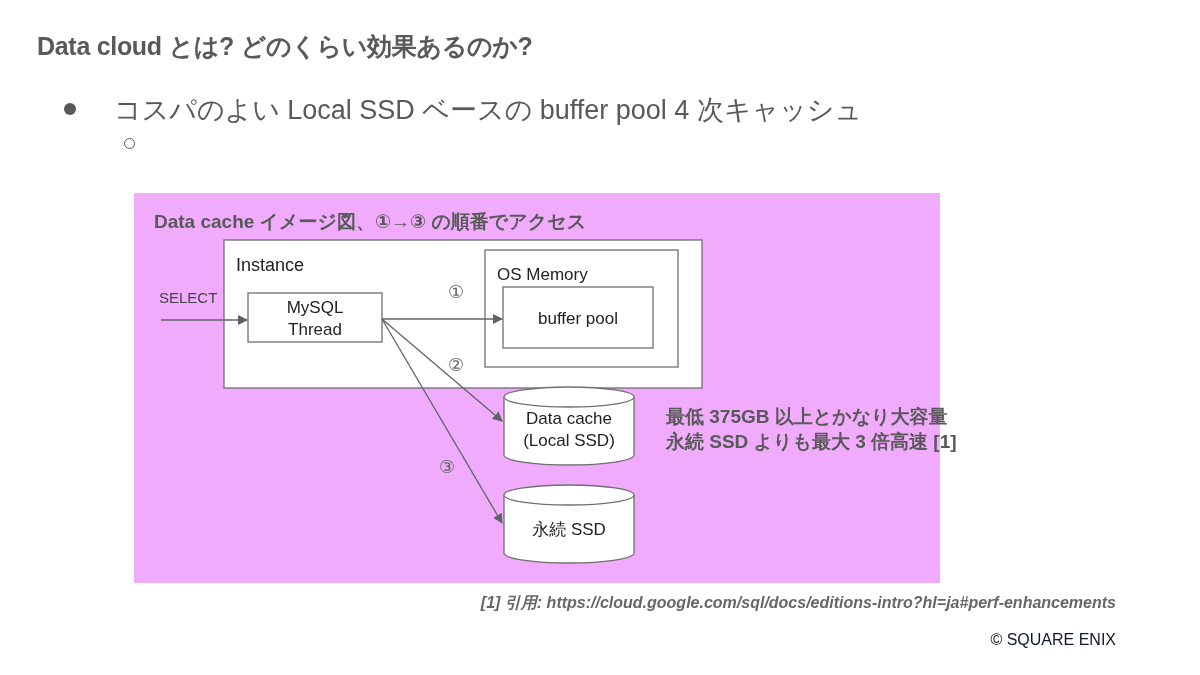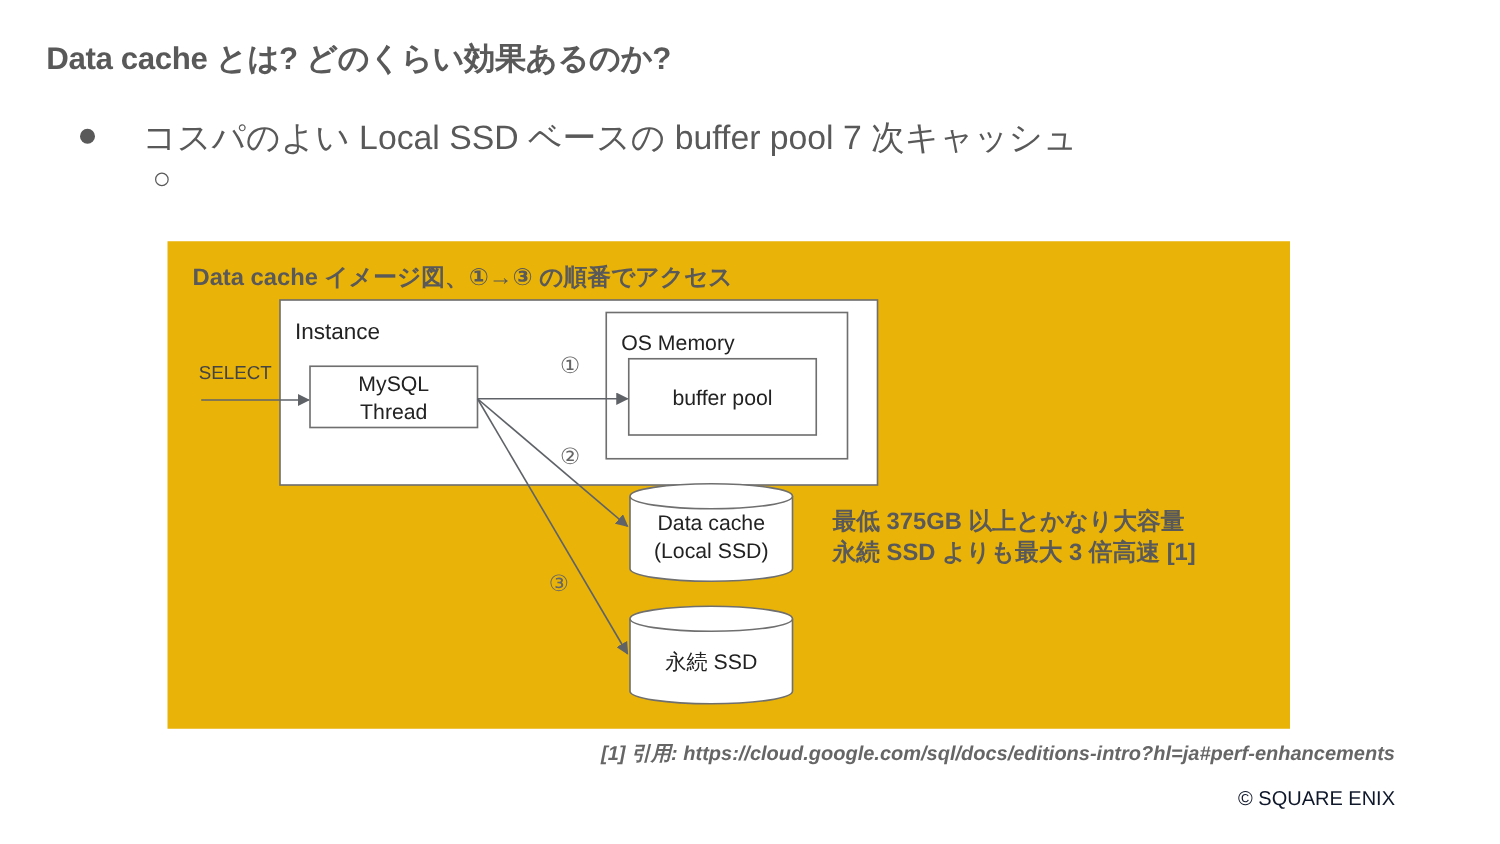--- a/index.html
+++ b/index.html
@@ -4,32 +4,32 @@
 <style>
   html, body { margin: 0; padding: 0; }
   body { width: 1200px; height: 675px; background: #ffffff; position: relative; overflow: hidden;
          font-family: "Liberation Sans", "DejaVu Sans", sans-serif; color: #5f6368; }
   .title { position: absolute; left: 37px; top: 30px; font-size: 25px; font-weight: bold; color: #595959; letter-spacing: -0.3px; }
   .bullet { position: absolute; font-size: 27px; color: #595959; white-space: nowrap; }
   .b1 { left: 64px; top: 92px; }
   .b2 { left: 124px; top: 130px; }
   .b1 .dot { display: inline-block; width: 12px; height: 12px; border-radius: 50%; background: #595959; margin-right: 38px; vertical-align: middle; position: relative; top: -3px; }
   .b2 .ring { display: inline-block; width: 9px; height: 9px; border-radius: 50%; border: 1.5px solid #595959; margin-right: 36px; vertical-align: middle; position: relative; top: -3px; }
-  .panel { position: absolute; left: 134px; top: 193px; width: 898px; height: 390px; background: #eab308; }
+  .panel { position: absolute; left: 134px; top: 193px; width: 806px; height: 390px; background: #f0abfc; }
   svg text { font-family: "Liberation Sans", "DejaVu Sans", sans-serif; }
   .footnote { position: absolute; right: 84px; top: 593px; font-size: 16px; font-style: italic; color: #666; font-weight: bold; }
   .copyright { position: absolute; right: 84px; top: 631px; font-size: 16px; color: #0f172a; }
 </style>
 </head>
 <body>
 
-<div class="title">Data cache とは? どのくらい効果あるのか?</div>
+<div class="title">Data cloud とは? どのくらい効果あるのか?</div>
 
 <div class="bullet b1">
-  <span class="dot"></span><span>コスパのよい Local SSD ベースの buffer pool 7 次キャッシュ</span>
+  <span class="dot"></span><span>コスパのよい Local SSD ベースの buffer pool 4 次キャッシュ</span>
 </div>
 <div class="bullet b2">
   <span class="ring"></span>
 </div>
 
 <div class="panel">
   <svg width="898" height="390" viewBox="0 0 898 390">
     <defs>
       <marker id="arr" markerWidth="10" markerHeight="10" refX="9" refY="5" orient="auto" markerUnits="userSpaceOnUse">
         <path d="M0,0 L10,5 L0,10 z" fill="#5f6368"></path>

